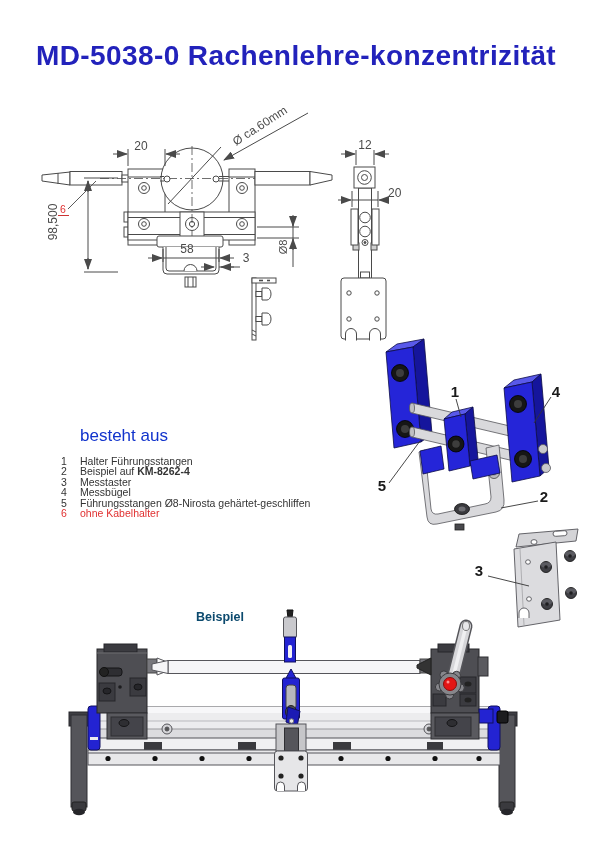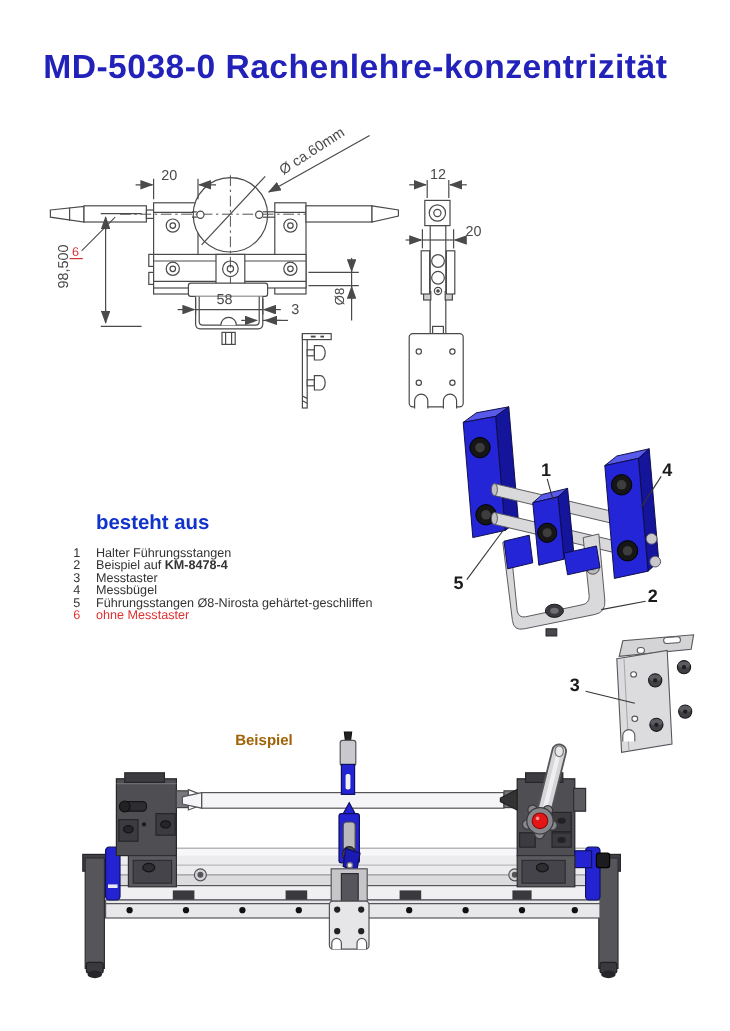--- a/index.html
+++ b/index.html
@@ -5,28 +5,28 @@
   html,body{margin:0;padding:0;background:#fff;}
   #page{position:relative;width:608px;height:859px;background:#ffffff;overflow:hidden;
         font-family:"Liberation Sans",sans-serif;border-radius:13px;}
   .title{position:absolute;left:36px;top:40px;width:570px;font-size:28px;font-weight:bold;
          color:var(--title-blue,#2222bb);letter-spacing:.4px;white-space:nowrap;}
   svg{position:absolute;left:0;top:0;}
   .dim{font-size:12px;fill:#4a4a4a;font-family:"Liberation Sans",sans-serif;}
   .dims{font-size:11px;fill:#4a4a4a;font-family:"Liberation Sans",sans-serif;}
   .plabel{font-size:15px;font-weight:bold;fill:#1a1a1a;font-family:"Liberation Sans",sans-serif;}
   .ref6{font-size:10.5px;fill:var(--accent-red,#cc3333);font-family:"Liberation Sans",sans-serif;}
-  .besteht{position:absolute;left:80px;top:426px;font-size:17px;font-weight:bold;
+  .besteht{position:absolute;left:80px;top:426px;font-size:17px;font-weight:normal;
            color:var(--heading-blue,#1133cc);}
   .plist{position:absolute;left:61px;top:456px;font-size:10.5px;line-height:10.4px;color:#333;}
   .prow{display:flex;}
   .prow .num{width:19px;flex:0 0 19px;}
   .prow .b{font-weight:bold;}
   .prow.red{color:var(--accent-red,#e03030);}
-  .beispiel{position:absolute;left:196px;top:610px;font-size:12.5px;font-weight:bold;color:#a16207;}
+  .beispiel{position:absolute;left:196px;top:610px;font-size:12.5px;font-weight:bold;color:#0c4a6e;}
 </style>
 </head>
 <body>
 
 <div id="page">
 
   <div class="title">MD-5038-0 Rachenlehre-konzentrizität</div>
 
   <svg width="608" height="859" viewBox="0 0 608 859">
     <defs>
@@ -373,35 +373,35 @@
   </svg>
 
   <div class="besteht">besteht aus</div>
   <div class="plist">
     <div class="prow">
         <span class="num">1</span>
         <span><span>Halter Führungsstangen</span><span class="b"></span></span>
       </div>
     <div class="prow">
         <span class="num">2</span>
-        <span><span>Beispiel auf </span><span class="b">KM-8478-4</span></span>
+        <span><span>Beispiel auf </span><span class="b">KM-8262-4</span></span>
       </div>
     <div class="prow">
         <span class="num">3</span>
         <span><span>Messtaster</span><span class="b"></span></span>
       </div>
     <div class="prow">
         <span class="num">4</span>
         <span><span>Messbügel</span><span class="b"></span></span>
       </div>
     <div class="prow">
         <span class="num">5</span>
         <span><span>Führungsstangen Ø8-Nirosta gehärtet-geschliffen</span><span class="b"></span></span>
       </div>
     <div class="prow red">
         <span class="num">6</span>
-        <span><span>ohne Messtaster</span><span class="b"></span></span>
+        <span><span>ohne Kabelhalter</span><span class="b"></span></span>
       </div>
   </div>
 
   <div class="beispiel">Beispiel</div>
 
 </div>
 
 </body></html>

